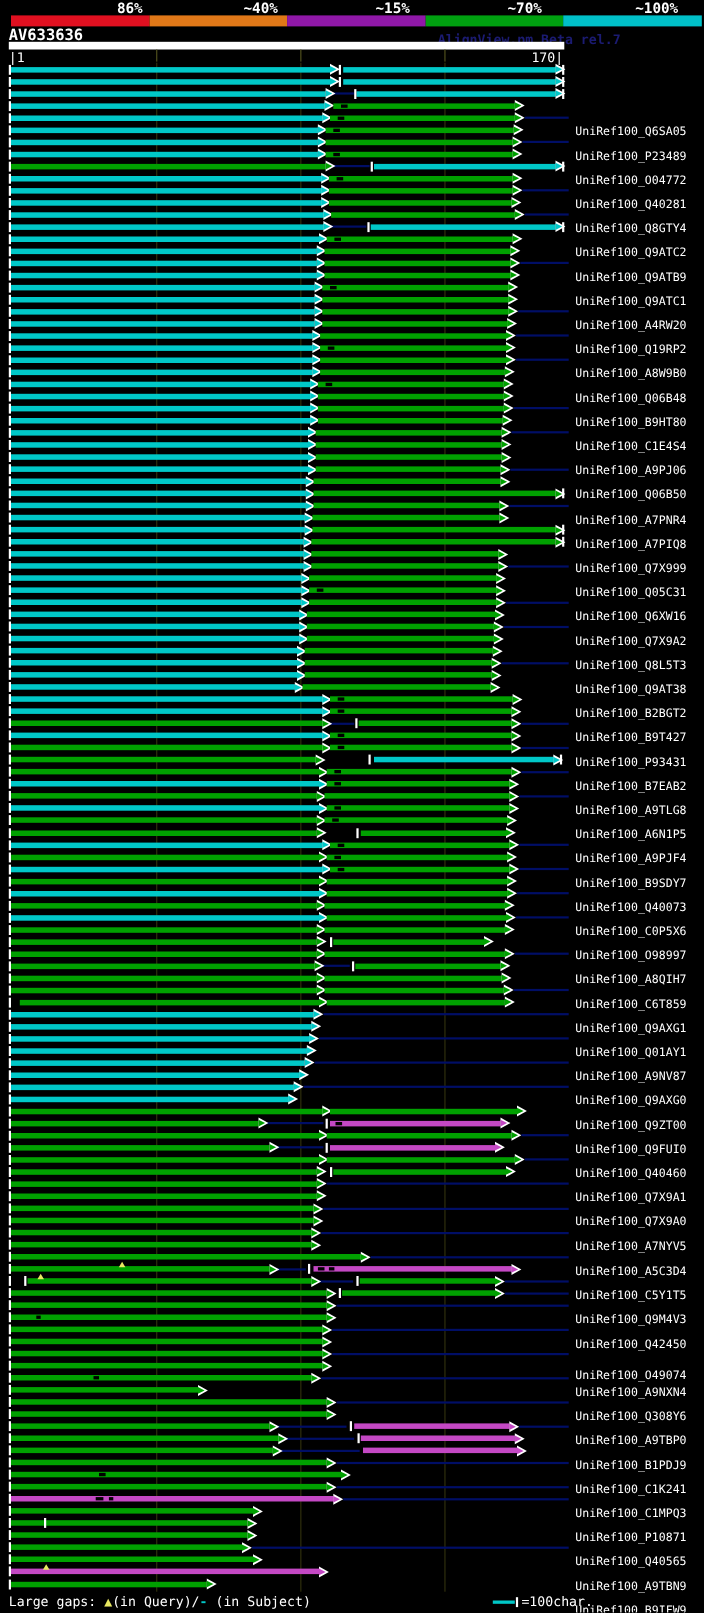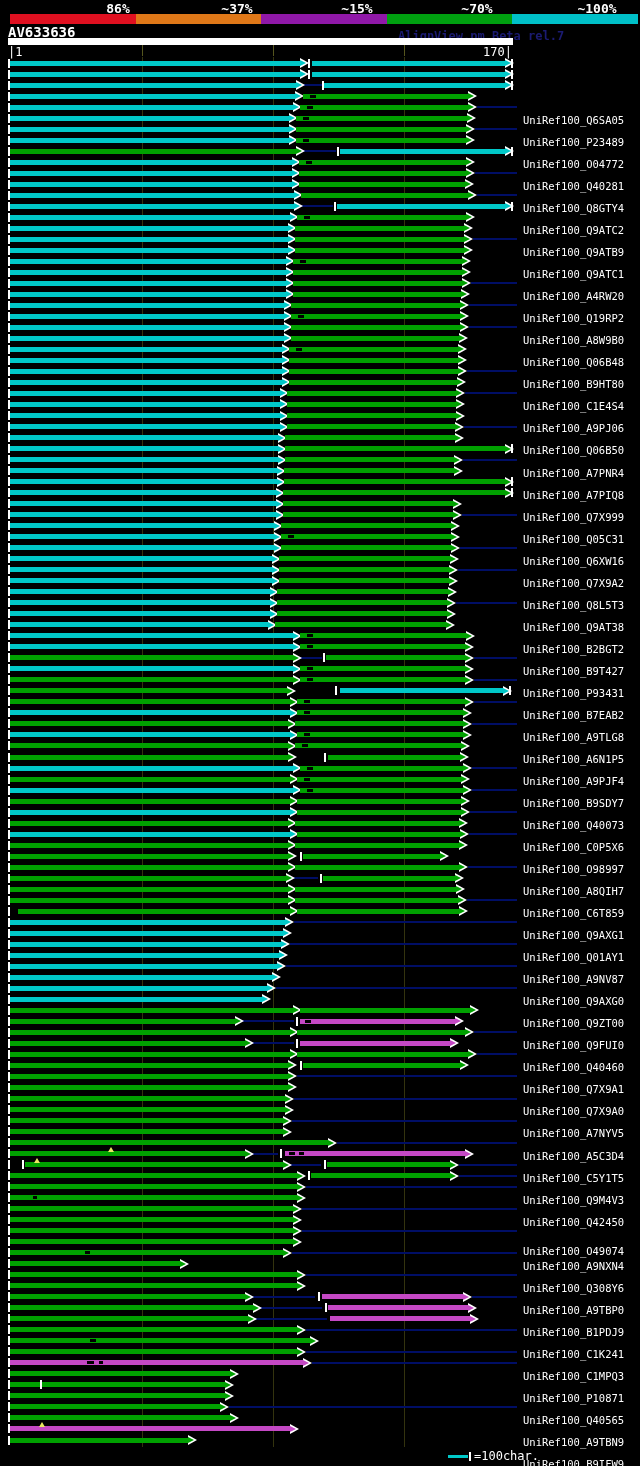--- a/index.html
+++ b/index.html
@@ -21,21 +21,21 @@
 <body>
 
 <div id="stage">
   <div id="scalebar">
       <div class="abs" style="left: 10px; top: 14px; width: 125.6px; height: 10px; background: rgb(224, 16, 32);"></div>
       <div class="abs" style="left: 135.6px; top: 14px; width: 125.6px; height: 10px; background: rgb(224, 120, 24);"></div>
       <div class="abs" style="left: 261.2px; top: 14px; width: 125.6px; height: 10px; background: rgb(144, 24, 168);"></div>
       <div class="abs" style="left: 386.8px; top: 14px; width: 125.6px; height: 10px; background: rgb(0, 160, 16);"></div>
       <div class="abs" style="left: 512.4px; top: 14px; width: 125.6px; height: 10px; background: rgb(0, 192, 200);"></div>
       <div class="scale-label" style="left: 118px;">86%</div>
-      <div class="scale-label" style="left: 237px;">~37%</div>
+      <div class="scale-label" style="left: 237px;">~40%</div>
       <div class="scale-label" style="left: 357px;">~15%</div>
       <div class="scale-label" style="left: 477px;">~70%</div>
       <div class="scale-label" style="left: 597px;">~100%</div>
     </div>
   <div id="query-title">AV633636</div>
   <div id="watermark">AlignView.pm Beta rel.7</div>
   <div id="query-bar"></div>
   <div class="ruler-txt" style="left:8px;"><span>|1</span></div>
   <div class="ruler-txt" style="right:128px;text-align:right;"><span>170|</span></div>
   <div id="plot">
@@ -1184,18 +1184,19 @@
       <div class="abs" style="left: 10px; top: 1426.48px; width: 280px; height: 5px; background: rgb(196, 72, 196);"></div>
       <div class="abs" style="left: 290px; top: 1423.98px; width: 0px; height: 0px; border-top: 5px solid transparent; border-bottom: 5px solid transparent; border-left: 9px solid rgb(255, 255, 255);"></div>
       <div class="abs" style="left: 290px; top: 1425.98px; width: 0px; height: 0px; border-top: 3px solid transparent; border-bottom: 3px solid transparent; border-left: 6px solid rgb(196, 72, 196);"></div>
       <div class="abs" style="left: 39px; top: 1421.98px; width: 0px; height: 0px; border-left: 3px solid transparent; border-right: 3px solid transparent; border-bottom: 5px solid rgb(232, 232, 96);"></div>
       <div class="abs" style="left: 0px; top: 1434.5px; width: 640px; height: 11px;"></div>
       <div class="abs" style="left: 8px; top: 1435.5px; width: 1.5px; height: 9px; background: rgb(255, 255, 255);"></div>
       <div class="abs" style="left: 10px; top: 1437.5px; width: 178px; height: 5px; background: rgb(0, 160, 0);"></div>
       <div class="abs" style="left: 188px; top: 1435px; width: 0px; height: 0px; border-top: 5px solid transparent; border-bottom: 5px solid transparent; border-left: 9px solid rgb(255, 255, 255);"></div>
       <div class="abs" style="left: 188px; top: 1437px; width: 0px; height: 0px; border-top: 3px solid transparent; border-bottom: 3px solid transparent; border-left: 6px solid rgb(0, 160, 0);"></div>
     </div>
+  <div id="legend"><span>Large gaps: </span><span class="q">▲</span><span>(in Query)/</span><span class="s">-</span><span> (in Subject)</span></div>
   <div id="legend-line">
       <div class="abs" style="left: 448px; top: 1455px; width: 20px; height: 3px; background: rgb(0, 200, 200);"></div>
       <div class="abs" style="left: 469px; top: 1452px; width: 1.5px; height: 9px; background: rgb(255, 255, 255);"></div>
     </div>
   <div id="scaleline-text">=100char.</div>
 </div>
 
 </body></html>

